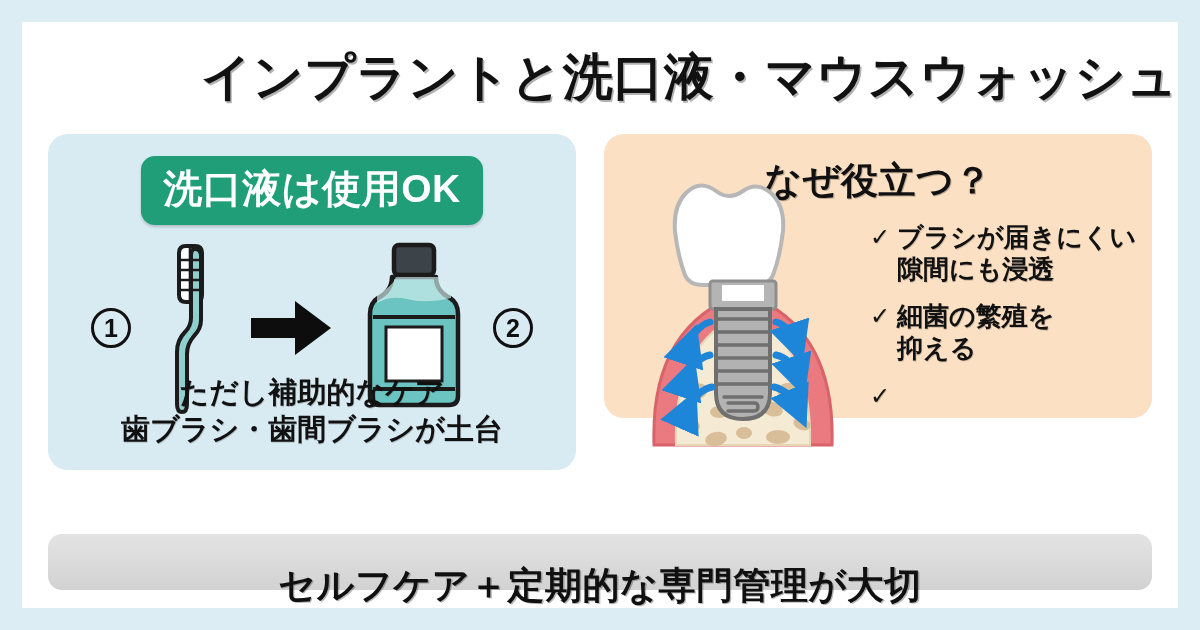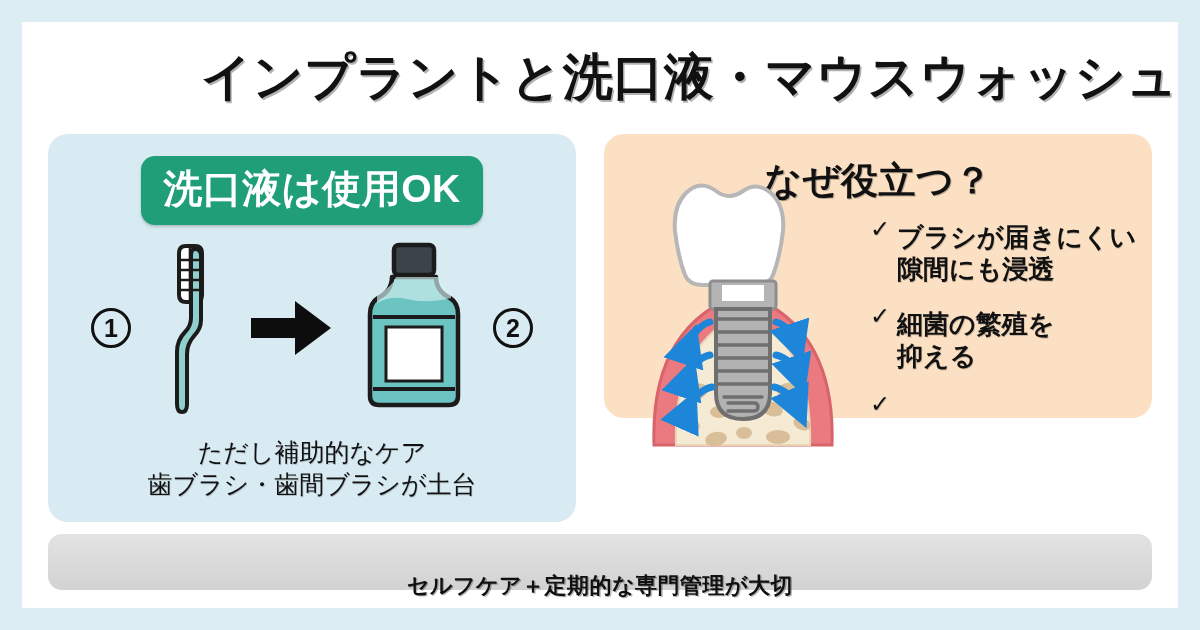--- a/index.html
+++ b/index.html
@@ -52,21 +52,21 @@
     justify-content: space-between;
   }
 
   .panel {
     border-radius: 20px;
     position: relative;
     box-sizing: border-box;
   }
   .panel-left {
     width: 528px;
-    height: 388px;
+    height: 336px;
     background: #d8eaf2;
   }
   .panel-right {
     width: 548px;
     height: 284px;
     background: #fbe0c4;
   }
 
   
   .badge-wrap {
@@ -118,22 +118,22 @@
 
   .illus { flex: none; display: block; }
 
   .left-note {
     position: absolute;
     bottom: 22px;
     left: 0;
     width: 100%;
     text-align: center;
     color: #111;
-    font-weight: 400;
-    font-size: 25px;
+    font-weight: 700;
+    font-size: 29px;
     line-height: 1.28;
     text-shadow: 0.7px 0.7px 0 rgba(0,0,0,0.18);
   }
 
   
   .rp-title {
     position: absolute;
     top: 22px;
     left: 0;
     width: 100%;
@@ -174,37 +174,37 @@
     line-height: 1.22;
     text-shadow: 0.7px 0.7px 0 rgba(0,0,0,0.18);
   }
   .check {
     font-size: 24px;
     line-height: 1.22;
     flex: none;
     color: #111;
     font-weight: 700;
   }
-  .bullet-text { white-space: pre-line; margin-top: 8px; }
+  .bullet-text { white-space: pre-line; }
 
   
   .footer-bar {
     position: absolute;
     left: 26px;
     bottom: 18px;
     width: 1104px;
     height: 56px;
     border-radius: 14px;
     background: linear-gradient(180deg, #e3e3e3 0%, #d9d9d9 60%, #d2d2d2 100%);
     display: flex;
     align-items: center;
     justify-content: center;
   }
   .footer-text {
-    font-size: 22px;
+    font-size: 37px;
     font-weight: 700;
     color: #101010;
     letter-spacing: 0.5px;
     white-space: nowrap;
     text-shadow: 1.4px 1.4px 0 rgba(0,0,0,0.28);
     margin-top: 48px;
   }
 </style>
 </head>
 <body>

